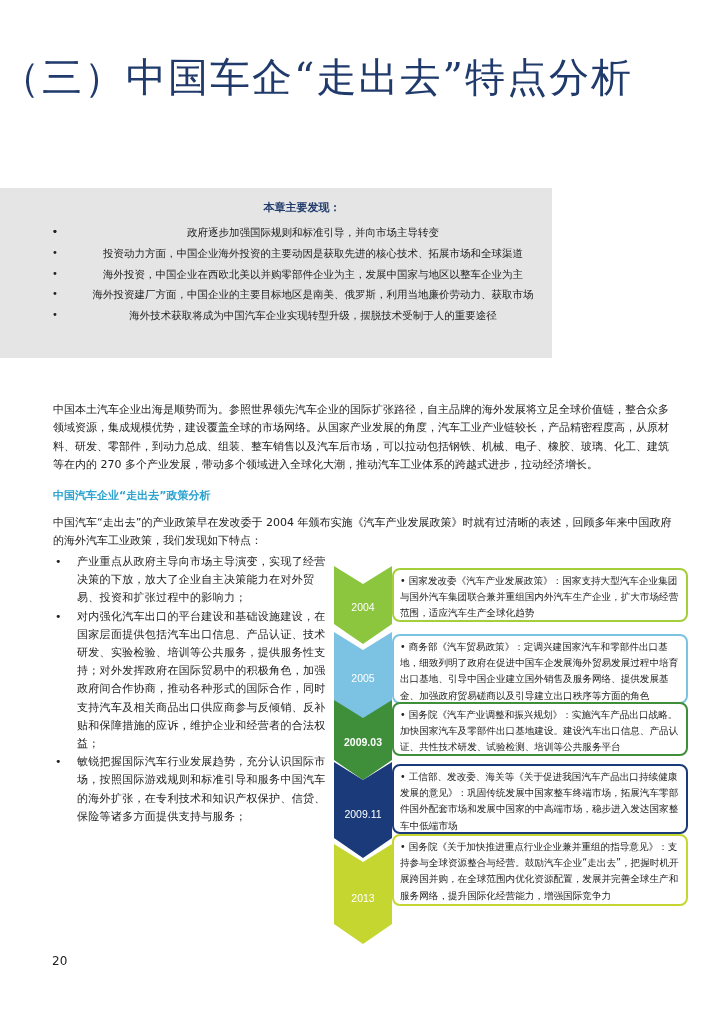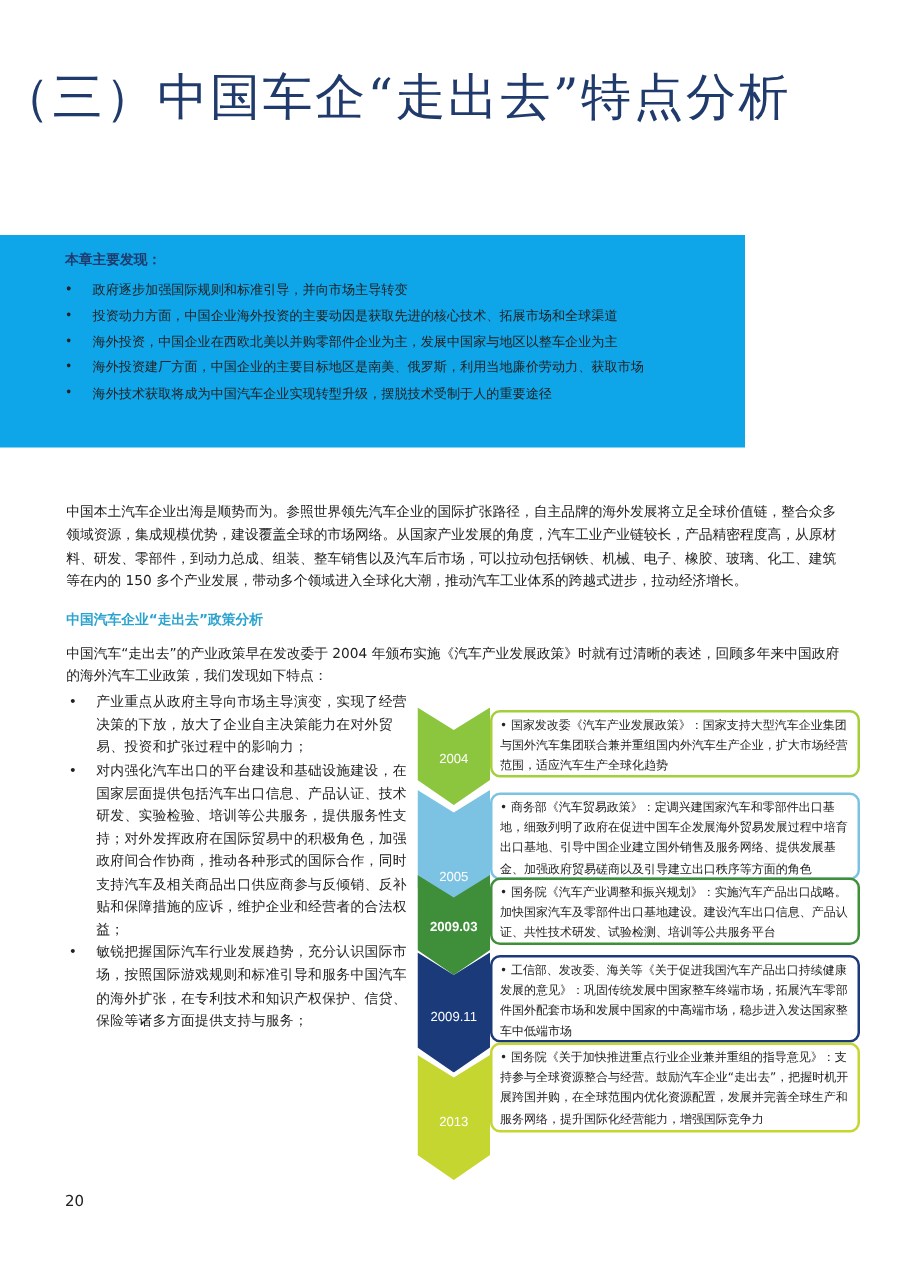--- a/index.html
+++ b/index.html
@@ -1,22 +1,22 @@
 <!DOCTYPE html>
 <html><head>
 <meta charset="utf-8">
 <style>
   html, body { margin: 0; padding: 0; background: #ffffff; }
   body { width: 725px; height: 1024px; position: relative; overflow: hidden;
          font-family: "DejaVu Sans", "Liberation Sans", sans-serif; color: #222; }
   .title { position: absolute; left: 0; top: 50px; width: 725px; text-align: left;
            font-family: "DejaVu Serif", "Liberation Serif", serif; font-size: 40px;
            color: #1f3a6b; letter-spacing: 2px; font-weight: normal; margin: 0; }
-  .summary { position: absolute; left: 0; top: 188px; width: 596px; height: 170px;
-             background: #0ea5e9; box-sizing: border-box; padding: 12px 0 0 52px; }
+  .summary { position: absolute; left: 0; top: 188px; width: 552px; height: 170px;
+             background: #e5e5e5; box-sizing: border-box; padding: 12px 0 0 52px; text-align: center; }
   .summary-heading { font-size: 11px; font-weight: bold; color: #1f3a6b; margin: 0 0 7px 0; }
   .summary ul { list-style: none; margin: 0; padding: 0; }
   .summary li { position: relative; font-size: 10.5px; color: #222; line-height: 20.8px; padding-left: 22px; white-space: nowrap; }
   .summary li .dot { position: absolute; left: 0; top: 0; font-size: 10px; }
   .body-para { position: absolute; left: 53px; top: 401px; width: 620px; font-size: 11px; line-height: 18.4px; margin: 0; color: #222; }
   .subheading { position: absolute; left: 53px; top: 488px; font-size: 11px; font-weight: bold; color: #2aa3cf; margin: 0; }
   .intro-para { position: absolute; left: 53px; top: 514px; width: 620px; font-size: 11px; line-height: 18.4px; margin: 0; }
   .features { position: absolute; left: 53px; top: 553px; width: 280px; list-style: none; margin: 0; padding: 0; }
   .features li { position: relative; font-size: 11px; line-height: 18.2px; padding-left: 24px; letter-spacing: 0.3px; }
   .features li .dot { position: absolute; left: 2px; top: 0; }
@@ -39,21 +39,21 @@
   <ul>
     <li><span class="dot">•</span></li>
     <li><span class="dot">•</span><span>政府逐步加强国际规则和标准引导，并向市场主导转变</span></li>
     <li><span class="dot">•</span><span>投资动力方面，中国企业海外投资的主要动因是获取先进的核心技术、拓展市场和全球渠道</span></li>
     <li><span class="dot">•</span><span>海外投资，中国企业在西欧北美以并购零部件企业为主，发展中国家与地区以整车企业为主</span></li>
     <li><span class="dot">•</span><span>海外投资建厂方面，中国企业的主要目标地区是南美、俄罗斯，利用当地廉价劳动力、获取市场</span></li>
     <li><span class="dot">•</span><span>海外技术获取将成为中国汽车企业实现转型升级，摆脱技术受制于人的重要途径</span></li>
   </ul>
 </div>
 
-<p class="body-para">中国本土汽车企业出海是顺势而为。参照世界领先汽车企业的国际扩张路径，自主品牌的海外发展将立足全球价值链，整合众多领域资源，集成规模优势，建设覆盖全球的市场网络。从国家产业发展的角度，汽车工业产业链较长，产品精密程度高，从原材料、研发、零部件，到动力总成、组装、整车销售以及汽车后市场，可以拉动包括钢铁、机械、电子、橡胶、玻璃、化工、建筑等在内的 150 多个产业发展，带动多个领域进入全球化大潮，推动汽车工业体系的跨越式进步，拉动经济增长。</p>
+<p class="body-para">中国本土汽车企业出海是顺势而为。参照世界领先汽车企业的国际扩张路径，自主品牌的海外发展将立足全球价值链，整合众多领域资源，集成规模优势，建设覆盖全球的市场网络。从国家产业发展的角度，汽车工业产业链较长，产品精密程度高，从原材料、研发、零部件，到动力总成、组装、整车销售以及汽车后市场，可以拉动包括钢铁、机械、电子、橡胶、玻璃、化工、建筑等在内的 270 多个产业发展，带动多个领域进入全球化大潮，推动汽车工业体系的跨越式进步，拉动经济增长。</p>
 <p class="subheading">中国汽车企业“走出去”政策分析</p>
 <p class="intro-para">中国汽车“走出去”的产业政策早在发改委于 2004 年颁布实施《汽车产业发展政策》时就有过清晰的表述，回顾多年来中国政府的海外汽车工业政策，我们发现如下特点：</p>
 
 <ul class="features">
   <li><span class="dot">•</span><span>产业重点从政府主导向市场主导演变，实现了经营决策的下放，放大了企业自主决策能力在对外贸易、投资和扩张过程中的影响力；</span></li>
   <li><span class="dot">•</span><span>对内强化汽车出口的平台建设和基础设施建设，在国家层面提供包括汽车出口信息、产品认证、技术研发、实验检验、培训等公共服务，提供服务性支持；对外发挥政府在国际贸易中的积极角色，加强政府间合作协商，推动各种形式的国际合作，同时支持汽车及相关商品出口供应商参与反倾销、反补贴和保障措施的应诉，维护企业和经营者的合法权益；</span></li>
   <li><span class="dot">•</span><span>敏锐把握国际汽车行业发展趋势，充分认识国际市场，按照国际游戏规则和标准引导和服务中国汽车的海外扩张，在专利技术和知识产权保护、信贷、保险等诸多方面提供支持与服务；</span></li>
 </ul>
 
 <div class="timeline">
@@ -66,21 +66,21 @@
       <div class="chev-label" style="top:35px;">2004</div>
     </div>
     <div class="tl-box" style="top:2px; height:54px; border-color:#a5cf3a;">• 国家发改委《汽车产业发展政策》：国家支持大型汽车企业集团与国外汽车集团联合兼并重组国内外汽车生产企业，扩大市场经营范围，适应汽车生产全球化趋势</div>
   </div>
 
   <div class="tl-item" style="top:66px;">
     <div class="chev" style="top:0;">
       <svg width="58" height="98" viewBox="0 0 58 98">
           <polygon points="0,0 29,18 58,0 58,78 29,98 0,78" fill="#7cc3e3"></polygon>
         </svg>
-      <div class="chev-label" style="top:64px;">2005</div>
+      <div class="chev-label" style="top:40px;">2005</div>
     </div>
     <div class="tl-box" style="top:2px; height:70px; border-color:#7cc3e3;">• 商务部《汽车贸易政策》：定调兴建国家汽车和零部件出口基地，细致列明了政府在促进中国车企发展海外贸易发展过程中培育出口基地、引导中国企业建立国外销售及服务网络、提供发展基金、加强政府贸易磋商以及引导建立出口秩序等方面的角色</div>
   </div>
 
   <div class="tl-item" style="top:134px;">
     <div class="chev" style="top:0;font-weight:bold;">
       <svg width="58" height="80" viewBox="0 0 58 80">
           <polygon points="0,0 29,18 58,0 58,60 29,80 0,60" fill="#3f8f3a"></polygon>
         </svg>
       <div class="chev-label" style="top:36px;">2009.03</div>

